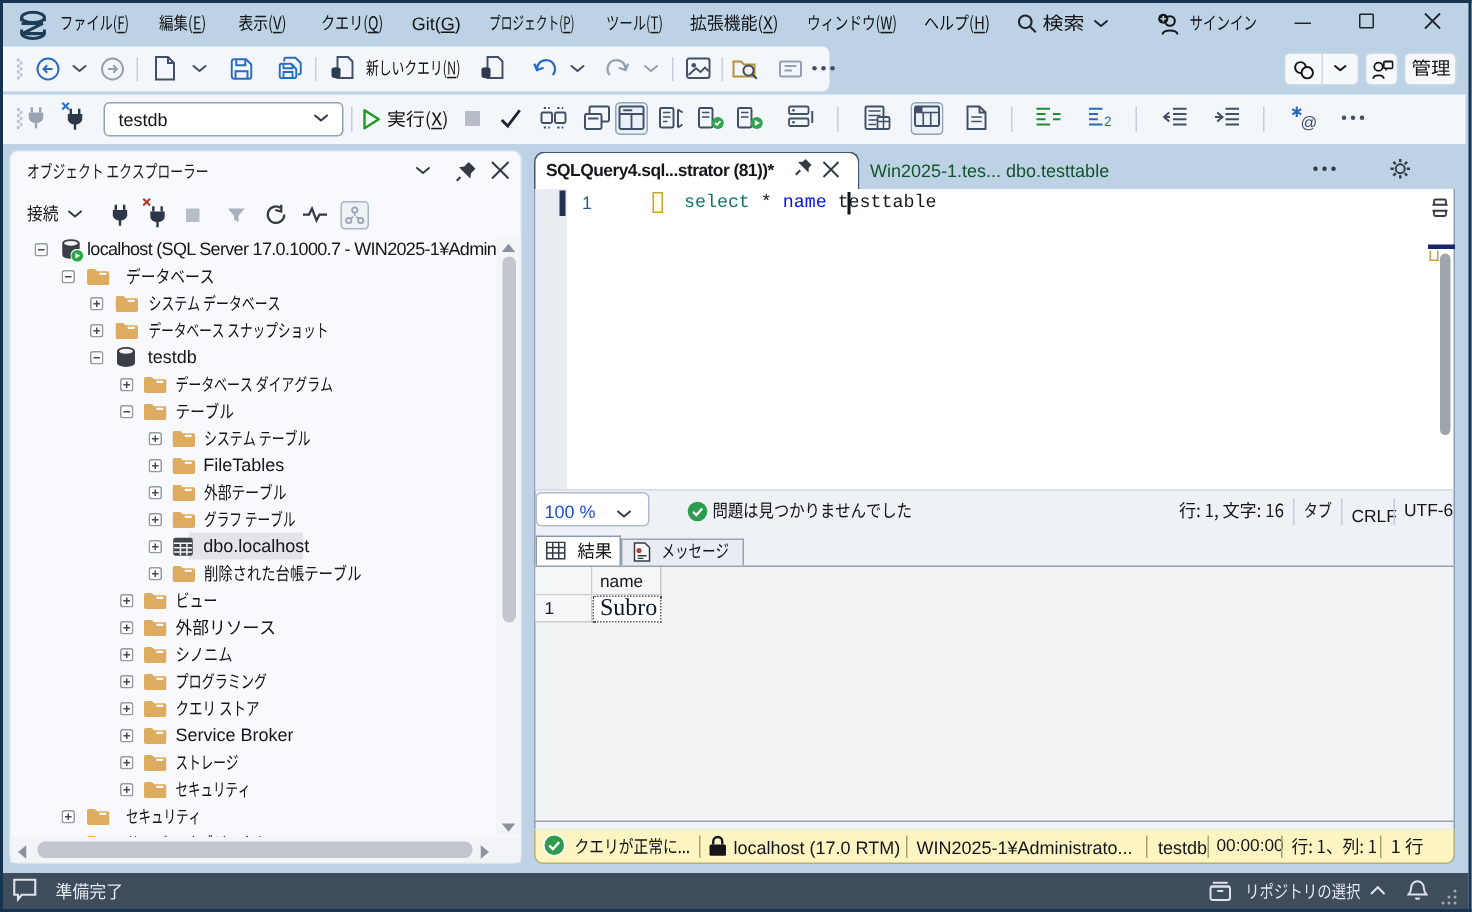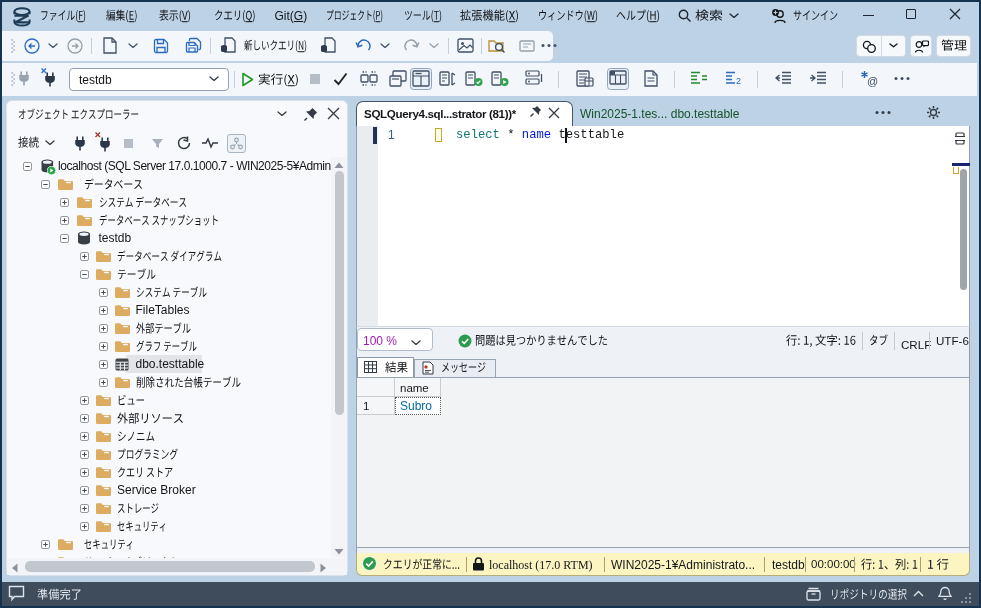--- a/index.html
+++ b/index.html
@@ -443,21 +443,21 @@
     </svg>
     <svg style="position:absolute;left:33px;top:3px;" width="15" height="15" viewBox="0 0 15 15">
       <path d="M1.5 3 V11 A5.8 2.5 0 0 0 13.1 11 V3" fill="#3a3f46"></path>
       <ellipse cx="7.3" cy="3" rx="5.8" ry="2.5" fill="#3a3f46"></ellipse>
       <ellipse cx="7.3" cy="3.2" rx="4.4" ry="1.6" fill="#f2f4f7"></ellipse>
     </svg>
     <svg style="position:absolute;left:40px;top:10px;" width="9" height="9" viewBox="0 0 9 9">
       <circle cx="4.5" cy="4.5" r="4.3" fill="#28a745" stroke="#f7f9fc" stroke-width="0.8"></circle>
       <path d="M3.3 2.6 L6.4 4.5 L3.3 6.4 Z" fill="#fff"></path>
     </svg>
-    <div style="position:absolute;left:51px;top:2.3px;font-family:Liberation Sans,sans-serif;font-size:12px;color:#14161a;font-weight:normal;white-space:pre;line-height:16px;letter-spacing:-0.45px;">localhost (SQL Server 17.0.1000.7 - WIN2025-5¥Admin</div>
+    <div style="position:absolute;left:51px;top:2.3px;font-family:Liberation Sans,sans-serif;font-size:12px;color:#14161a;font-weight:normal;white-space:pre;line-height:16px;letter-spacing:-0.45px;">localhost (SQL Server 17.0.1000.7 - WIN2025-1¥Admin</div>
     <svg style="position:absolute;left:33.5px;top:23.5px;" width="9" height="9" viewBox="0 0 9 9">
       <rect x="0.5" y="0.5" width="8" height="8" rx="1.5" fill="#fdfdfe" stroke="#949aa4"></rect>
       <g stroke="#444b55" stroke-width="1">
         <path d="M2.3 4.5 h4.4"></path>
       </g>
     </svg>
     <svg style="position:absolute;left:51px;top:22.5px;" width="15" height="11" viewBox="0 0 15 11">
       <path d="M0 1.5 A1.2 1.2 0 0 1 1.2 0.3 H5.2 L6.8 1.9 H13.8 A1.2 1.2 0 0 1 15 3.1 V9.8 A1.2 1.2 0 0 1 13.8 11 H1.2 A1.2 1.2 0 0 1 0 9.8 Z" fill="#ddac61"></path>
       <rect x="8" y="2.8" width="5" height="1.5" rx="0.75" fill="#f7f9fc"></rect>
     </svg>
@@ -601,21 +601,21 @@
       <g stroke="#444b55" stroke-width="1">
         <path d="M2.3 4.5 h4.4 M4.5 2.3 v4.4"></path>
       </g>
     </svg>
     <svg style="position:absolute;left:108px;top:201.5px;" width="14" height="13" viewBox="0 0 14 13">
       <rect x="0.5" y="0.5" width="13" height="12" rx="1.5" fill="#41464d"></rect>
       <g stroke="#f7f9fc" stroke-width="1">
         <path d="M1 4.2 h12 M1 7.1 h12 M1 10 h12 M5.3 4.2 v8 M9.6 4.2 v8"></path>
       </g>
     </svg>
-    <div style="position:absolute;left:128.5px;top:200.3px;font-family:Liberation Sans,sans-serif;font-size:12px;color:#14161a;font-weight:normal;white-space:pre;line-height:16px;">dbo.testtable</div>
+    <div style="position:absolute;left:128.5px;top:200.3px;font-family:Liberation Sans,sans-serif;font-size:12px;color:#14161a;font-weight:normal;white-space:pre;line-height:16px;">dbo.localhost</div>
     <svg style="position:absolute;left:92.0px;top:221.5px;" width="9" height="9" viewBox="0 0 9 9">
       <rect x="0.5" y="0.5" width="8" height="8" rx="1.5" fill="#fdfdfe" stroke="#949aa4"></rect>
       <g stroke="#444b55" stroke-width="1">
         <path d="M2.3 4.5 h4.4 M4.5 2.3 v4.4"></path>
       </g>
     </svg>
     <svg style="position:absolute;left:108px;top:220.5px;" width="15" height="11" viewBox="0 0 15 11">
       <path d="M0 1.5 A1.2 1.2 0 0 1 1.2 0.3 H5.2 L6.8 1.9 H13.8 A1.2 1.2 0 0 1 15 3.1 V9.8 A1.2 1.2 0 0 1 13.8 11 H1.2 A1.2 1.2 0 0 1 0 9.8 Z" fill="#ddac61"></path>
       <rect x="8" y="2.8" width="5" height="1.5" rx="0.75" fill="#f7f9fc"></rect>
     </svg>
@@ -817,21 +817,21 @@
 <div style="position:absolute;left:565px;top:128px;width:1.5px;height:15px;background:#101418;"></div>
 <svg style="position:absolute;left:952px;top:130px;" width="16" height="17" viewBox="0 0 16 17">
     <path d="M3 6.5 h10 M3 10.5 h10" stroke="#333a44" stroke-width="1.2"></path>
 <path d="M4 6.5 v-2.5 a1 1 0 0 1 1 -1 h6 a1 1 0 0 1 1 1 v2.5 M4 10.5 v2.5 a1 1 0 0 0 1 1 h6 a1 1 0 0 0 1 -1 v-2.5" fill="none" stroke="#333a44" stroke-width="1.2"></path>
   </svg>
 <div style="position:absolute;left:952px;top:163px;width:18px;height:2.5px;background:#18246d;"></div>
 <div style="position:absolute;left:953px;top:167px;width:6px;height:7px;border:1.5px solid #c9a52e;border-top:none;"></div>
 <div style="position:absolute;left:959.5px;top:169px;width:7.5px;height:121px;background:#a0a4ab;border-radius:3.5px;"></div>
 <div style="position:absolute;left:356px;top:326px;width:614px;height:30px;background:#eef2f7;border-left:1px solid #8ca0b6;border-right:1px solid #8ca0b6;border-top:1px solid #d4dbe4;"></div>
 <div style="position:absolute;left:357px;top:328px;width:76px;height:23px;background:#fff;border:1px solid #b0bcc9;border-radius:4px;"></div>
-<div style="position:absolute;left:363px;top:332.8px;font-family:Liberation Sans,sans-serif;font-size:12px;color:#a21caf;font-weight:normal;white-space:pre;line-height:16px;">100 %</div>
+<div style="position:absolute;left:363px;top:332.8px;font-family:Liberation Sans,sans-serif;font-size:12px;color:#1d4ed8;font-weight:normal;white-space:pre;line-height:16px;">100 %</div>
 <svg style="position:absolute;left:411px;top:340px;" width="10" height="7" viewBox="0 0 10 7">
     <path d="M1 1 L5.0 4.4 L9 1" stroke="#333a44" stroke-width="1.3" fill="none" stroke-linecap="round" stroke-linejoin="round"></path>
   </svg>
 <svg style="position:absolute;left:458px;top:334px;" width="14" height="14" viewBox="0 0 14 14">
     <circle cx="7" cy="7" r="6.5" fill="#2e9b4e"></circle>
     <path d="M4 7.2 L6.2 9.4 L10.2 5" stroke="#fff" stroke-width="1.5" fill="none"></path>
   </svg>
 <svg style="position:absolute;left:475px;top:332.3px;overflow:visible" width="135" height="17">
     <g transform="translate(0,12.72) scale(0.8526,1)">
       <path d="M3.7 -4.3V-0H4.5V-0.7H8.2V-4.3ZM4.5 -3.5H7.4V-1.5H4.5ZM4.6 -7.2V-6.1H2V-7.2ZM4.6 -7.8H2V-8.8H4.6ZM10.1 -7.2V-6H7.4V-7.2ZM10.1 -7.8H7.4V-8.8H10.1ZM10.5 -9.6H6.5V-5.3H10.1V-0.3C10.1 -0 10 0 9.8 0C9.5 0 8.7 0.1 7.9 0C8.1 0.3 8.2 0.7 8.3 1C9.3 1 10 0.9 10.4 0.8C10.8 0.6 11 0.3 11 -0.3V-9.6ZM1.1 -9.6V1H2V-5.3H5.4V-9.6Z M14.1 -7.4H16.4V-6.5H14.1ZM14.1 -8.9H16.4V-8H14.1ZM13.3 -9.6V-5.8H17.3V-9.6ZM19.2 -5.7H22V-4.8H19.2ZM19.2 -4.2H22V-3.2H19.2ZM19.2 -7.2H22V-6.3H19.2ZM19.3 -2.4C18.9 -1.8 18.1 -1.3 17.4 -0.9C17.5 -0.8 17.8 -0.5 18 -0.4C18.7 -0.8 19.6 -1.5 20.1 -2.1ZM21 -2C21.7 -1.6 22.5 -0.9 22.9 -0.4L23.5 -0.8C23.1 -1.3 22.3 -2 21.6 -2.4ZM13.4 -3.6C13.3 -2.1 13.1 -0.5 12.4 0.4C12.6 0.5 12.9 0.8 13 1C13.4 0.4 13.7 -0.3 13.9 -1.2C15 0.4 16.8 0.7 19.4 0.7H23.3C23.3 0.5 23.5 0.1 23.6 -0.1C22.9 -0 19.9 -0 19.4 -0C17.9 -0.1 16.7 -0.1 15.7 -0.5V-2.2H17.8V-2.9H15.7V-4.2H18V-4.9H12.6V-4.2H14.9V-1C14.6 -1.3 14.3 -1.7 14 -2.2C14.1 -2.6 14.1 -3.1 14.1 -3.6ZM18.3 -7.9V-2.6H22.9V-7.9H20.6L21 -8.8H23.4V-9.5H17.9V-8.8H20.1C20.1 -8.5 20 -8.2 19.9 -7.9Z M27.1 -9.2 26 -9.3C26 -9 26 -8.7 25.9 -8.4C25.8 -7.4 25.4 -5.1 25.4 -3.3C25.4 -1.7 25.6 -0.4 25.8 0.4L26.7 0.4C26.7 0.3 26.7 0.1 26.7 -0C26.6 -0.2 26.7 -0.4 26.7 -0.6C26.8 -1.2 27.3 -2.4 27.6 -3.2L27.1 -3.6C26.9 -3.1 26.6 -2.4 26.4 -1.8C26.3 -2.4 26.3 -2.9 26.3 -3.5C26.3 -4.9 26.6 -7.2 26.9 -8.4C26.9 -8.6 27 -9 27.1 -9.2ZM32.1 -2.2 32.1 -1.8C32.1 -1 31.8 -0.5 30.8 -0.5C30 -0.5 29.4 -0.8 29.4 -1.4C29.4 -2 30 -2.4 30.9 -2.4C31.3 -2.4 31.7 -2.3 32.1 -2.2ZM33 -9.2H31.9C31.9 -9 32 -8.7 32 -8.5V-7L30.8 -7C30.1 -7 29.5 -7 28.8 -7.1V-6.2C29.5 -6.1 30.1 -6.1 30.8 -6.1L32 -6.1C32 -5.1 32 -4 32.1 -3C31.7 -3.1 31.4 -3.2 31 -3.2C29.4 -3.2 28.5 -2.4 28.5 -1.3C28.5 -0.3 29.4 0.4 31 0.4C32.6 0.4 33.1 -0.6 33.1 -1.6V-1.8C33.7 -1.5 34.3 -1 34.9 -0.4L35.4 -1.2C34.8 -1.8 34 -2.4 33 -2.8C33 -3.8 32.9 -5 32.9 -6.2C33.6 -6.2 34.3 -6.3 35 -6.4V-7.3C34.3 -7.2 33.6 -7.1 32.9 -7.1C32.9 -7.6 32.9 -8.2 32.9 -8.5C32.9 -8.8 33 -9 33 -9.2Z M39.1 -6.9H44.9V-5.6H39.1ZM39.1 -4.9H44.9V-3.6H39.1ZM39.1 -8.9H44.9V-7.6H39.1ZM38.2 -9.7V-2.8H39.8C39.6 -1.3 39 -0.3 36.5 0.2C36.7 0.4 36.9 0.7 37 1C39.7 0.3 40.5 -0.9 40.8 -2.8H42.8V-0.4C42.8 0.6 43.1 0.9 44.2 0.9C44.4 0.9 45.9 0.9 46.2 0.9C47.2 0.9 47.4 0.4 47.5 -1.3C47.3 -1.4 46.9 -1.5 46.7 -1.7C46.7 -0.2 46.6 0 46.1 0C45.8 0 44.6 0 44.3 0C43.8 0 43.7 -0.1 43.7 -0.4V-2.8H45.8V-9.7Z M48.9 -6.3 49.3 -5.2C50.3 -5.6 53.3 -6.9 55.3 -6.9C56.9 -6.9 57.9 -5.9 57.9 -4.7C57.9 -2.2 55 -1.2 51.9 -1.2L52.3 -0.2C56 -0.4 58.9 -1.8 58.9 -4.6C58.9 -6.6 57.3 -7.8 55.3 -7.8C53.6 -7.8 51.2 -6.9 50.2 -6.6C49.7 -6.5 49.3 -6.3 48.9 -6.3Z M69.4 -8.1 68.5 -7.7C69.4 -6.7 70.3 -4.6 70.6 -3.3L71.6 -3.8C71.2 -4.9 70.1 -7.1 69.4 -8.1ZM60.9 -6.7 61 -5.7C61.3 -5.7 61.8 -5.8 62.1 -5.8L63.6 -6C63.2 -4.4 62.3 -1.7 61.1 -0L62.1 0.4C63.3 -1.7 64.2 -4.4 64.6 -6.1C65.1 -6.1 65.6 -6.2 65.9 -6.2C66.7 -6.2 67.2 -6 67.2 -4.9C67.2 -3.6 67 -2 66.6 -1.2C66.4 -0.7 66 -0.6 65.6 -0.6C65.2 -0.6 64.6 -0.7 64.1 -0.8L64.2 0.2C64.6 0.3 65.2 0.3 65.7 0.3C66.4 0.3 67 0.1 67.4 -0.7C67.9 -1.7 68.1 -3.6 68.1 -5C68.1 -6.6 67.2 -7 66.2 -7C65.9 -7 65.4 -7 64.8 -6.9L65.1 -8.7C65.2 -8.9 65.2 -9.1 65.3 -9.4L64.1 -9.5C64.1 -8.7 64 -7.7 63.8 -6.9C63.1 -6.8 62.4 -6.7 62 -6.7C61.6 -6.7 61.3 -6.7 60.9 -6.7Z M76.1 -9.5 75 -9.5C75 -9.2 75 -8.8 74.9 -8.5C74.8 -7.5 74.5 -5.7 74.5 -4.6C74.5 -3.8 74.6 -3.1 74.7 -2.7L75.6 -2.8C75.5 -3.4 75.5 -3.8 75.6 -4.2C75.7 -5.8 77.1 -8 78.6 -8C79.9 -8 80.5 -6.6 80.5 -4.7C80.5 -1.7 78.5 -0.6 75.9 -0.3L76.4 0.6C79.4 0.1 81.5 -1.4 81.5 -4.7C81.5 -7.3 80.4 -8.9 78.8 -8.9C77.2 -8.9 76 -7.4 75.5 -6.1C75.6 -7 75.8 -8.6 76.1 -9.5Z M90 -2.1 90 -1.3C90 -0.5 89.4 -0.3 88.7 -0.3C87.6 -0.3 87.1 -0.7 87.1 -1.3C87.1 -1.8 87.7 -2.3 88.8 -2.3C89.2 -2.3 89.6 -2.2 90 -2.1ZM86.2 -5.7 86.2 -4.8C87.1 -4.7 88.4 -4.6 89.2 -4.6H89.9L90 -3C89.6 -3 89.3 -3 89 -3C87.2 -3 86.2 -2.3 86.2 -1.2C86.2 -0.1 87.1 0.6 88.8 0.6C90.4 0.6 91 -0.3 91 -1.1L90.9 -1.9C92.1 -1.4 93.1 -0.7 93.8 -0.1L94.4 -0.9C93.7 -1.5 92.5 -2.4 90.9 -2.8L90.8 -4.6C91.9 -4.7 93 -4.8 94.1 -4.9L94.1 -5.8C93 -5.6 92 -5.5 90.8 -5.5V-5.6V-7.2C91.9 -7.2 93.1 -7.3 94 -7.4L94 -8.3C93 -8.1 91.9 -8 90.8 -8L90.8 -8.7C90.8 -9.1 90.8 -9.3 90.9 -9.5H89.9C89.9 -9.4 89.9 -9 89.9 -8.8V-8H89.4C88.5 -8 87.1 -8.1 86.3 -8.2L86.3 -7.3C87 -7.2 88.5 -7.1 89.4 -7.1H89.9V-5.6V-5.4H89.2C88.5 -5.4 87.1 -5.5 86.2 -5.7Z M96.5 -6 96.6 -5C97 -5.1 97.5 -5.1 97.9 -5.2L99.1 -5.3C99.1 -4.1 99.1 -2.9 99.2 -2.3C99.2 -0.4 99.5 0.2 102.3 0.2C103.5 0.2 104.9 0.1 105.7 0L105.8 -1C105 -0.9 103.5 -0.7 102.2 -0.7C100.1 -0.7 100.1 -1.2 100.1 -2.5C100.1 -2.9 100.1 -4.2 100.1 -5.4C101.3 -5.5 102.7 -5.7 103.9 -5.8C103.9 -5 103.8 -4.2 103.8 -3.8C103.7 -3.5 103.6 -3.5 103.3 -3.5C103 -3.5 102.5 -3.6 102.1 -3.6L102.1 -2.8C102.4 -2.8 103.2 -2.7 103.7 -2.7C104.2 -2.7 104.5 -2.8 104.6 -3.3C104.7 -3.9 104.7 -5 104.8 -5.8C105.3 -5.9 105.8 -5.9 106.1 -5.9C106.4 -5.9 106.9 -5.9 107.1 -5.9V-6.9C106.8 -6.8 106.4 -6.8 106.1 -6.8L104.8 -6.7L104.8 -8.4C104.8 -8.6 104.8 -9 104.9 -9.3H103.9C103.9 -9 103.9 -8.6 103.9 -8.4V-6.6C102.6 -6.5 101.2 -6.4 100.1 -6.3L100.1 -7.9C100.1 -8.3 100.1 -8.6 100.1 -8.9H99.1C99.1 -8.5 99.2 -8.2 99.2 -7.9L99.1 -6.2L97.8 -6.1C97.4 -6 96.9 -6 96.5 -6Z M114.6 -8.9 113.5 -9.3C113.4 -9 113.2 -8.7 113.1 -8.4C112.4 -7.2 109.8 -2.3 108.9 0.1L109.9 0.5C110.1 -0.1 110.6 -1.6 111 -2.3C111.4 -3.2 112.3 -4.2 113.3 -4.2C113.9 -4.2 114.2 -3.9 114.2 -3.4C114.2 -2.7 114.2 -1.8 114.2 -1.1C114.3 -0.4 114.7 0.4 116 0.4C117.7 0.4 118.7 -0.9 119.4 -2.8L118.6 -3.5C118.3 -2.2 117.5 -0.6 116.1 -0.6C115.6 -0.6 115.2 -0.8 115.2 -1.4C115.1 -2 115.1 -2.9 115.1 -3.6C115.1 -4.6 114.5 -5.1 113.7 -5.1C113.1 -5.1 112.5 -4.9 111.9 -4.3C112.5 -5.5 113.7 -7.5 114.2 -8.3C114.3 -8.5 114.5 -8.8 114.6 -8.9Z M120.9 -7.9 121.1 -6.9C122.4 -7.1 125.4 -7.4 126.7 -7.6C125.6 -6.9 124.5 -5.4 124.5 -3.5C124.5 -0.8 127 0.4 129.2 0.4L129.6 -0.6C127.6 -0.6 125.4 -1.4 125.4 -3.7C125.4 -5.1 126.5 -7 128.2 -7.5C128.8 -7.7 129.8 -7.7 130.5 -7.7V-8.7C129.7 -8.6 128.6 -8.6 127.3 -8.4C125.1 -8.3 122.8 -8 122 -8C121.8 -7.9 121.4 -7.9 120.9 -7.9ZM128.8 -6.2 128.2 -6C128.5 -5.5 128.9 -4.8 129.2 -4.3L129.8 -4.6C129.5 -5.1 129.1 -5.8 128.8 -6.2ZM130.1 -6.7 129.5 -6.5C129.9 -6 130.2 -5.4 130.5 -4.8L131.1 -5.1C130.9 -5.6 130.4 -6.3 130.1 -6.7Z M136.1 -9.3 134.9 -9.4C134.9 -9 135 -8.6 135 -8.1C135 -6.9 134.8 -3.8 134.8 -2.1C134.8 -0.1 136 0.6 137.8 0.6C140.4 0.6 141.9 -0.9 142.8 -2L142.1 -2.9C141.2 -1.6 140 -0.4 137.8 -0.4C136.7 -0.4 135.8 -0.8 135.8 -2.2C135.8 -3.9 135.9 -6.8 136 -8.1C136 -8.5 136 -9 136.1 -9.3Z M150.4 -5.8V-4.9C151.2 -5 151.9 -5 152.7 -5C153.4 -5 154.1 -5 154.7 -4.9L154.7 -5.8C154.1 -5.9 153.3 -5.9 152.6 -5.9C151.9 -5.9 151.1 -5.8 150.4 -5.8ZM150.7 -2.9 149.8 -3C149.7 -2.4 149.6 -2 149.6 -1.5C149.6 -0.3 150.6 0.2 152.5 0.2C153.4 0.2 154.2 0.2 154.9 0.1L154.9 -0.9C154.2 -0.8 153.3 -0.7 152.6 -0.7C150.8 -0.7 150.5 -1.2 150.5 -1.8C150.5 -2.1 150.6 -2.5 150.7 -2.9ZM146.7 -7.4C146.2 -7.4 145.8 -7.5 145.2 -7.5L145.2 -6.6C145.7 -6.6 146.1 -6.5 146.6 -6.5C147 -6.5 147.3 -6.6 147.7 -6.6C147.6 -6.1 147.5 -5.7 147.4 -5.3C147 -3.6 146.1 -1.2 145.4 0.1L146.5 0.4C147.1 -0.9 147.9 -3.4 148.3 -5.1C148.5 -5.6 148.6 -6.1 148.7 -6.7C149.6 -6.8 150.4 -6.9 151.2 -7.1V-8C150.5 -7.8 149.7 -7.7 148.9 -7.6L149.1 -8.5C149.1 -8.7 149.2 -9.2 149.3 -9.4L148.2 -9.5C148.2 -9.3 148.2 -8.9 148.1 -8.5C148.1 -8.3 148 -7.9 147.9 -7.5C147.5 -7.5 147 -7.4 146.7 -7.4Z" fill="#14161a"></path>
@@ -875,37 +875,37 @@
     </g>
   </svg>
 <div style="position:absolute;left:356px;top:377px;width:614px;height:171px;background:#f2f3f5;border:1px solid #95a3b4;"></div>
 <div style="position:absolute;left:356px;top:548px;width:614px;height:5px;background:#eef2f7;border-left:1px solid #8ca0b6;border-right:1px solid #8ca0b6;"></div>
 <div style="position:absolute;left:357px;top:378px;width:38px;height:19px;background:#f5f6f8;border-right:1px solid #ccc;border-bottom:1px solid #ccc;"></div>
 <div style="position:absolute;left:395px;top:378px;width:46px;height:19px;background:#f5f6f8;border-right:1px solid #ccc;border-bottom:1px solid #ccc;"></div>
 <div style="position:absolute;left:400px;top:380.8px;font-family:Liberation Sans,sans-serif;font-size:11.5px;color:#14161a;font-weight:normal;white-space:pre;line-height:15px;">name</div>
 <div style="position:absolute;left:357px;top:397px;width:38px;height:18px;background:#f5f6f8;border-right:1px solid #ccc;border-bottom:1px solid #ccc;"></div>
 <div style="position:absolute;left:363px;top:398.8px;font-family:Liberation Sans,sans-serif;font-size:11.5px;color:#14161a;font-weight:normal;white-space:pre;line-height:15px;">1</div>
 <div style="position:absolute;left:395px;top:397px;width:46px;height:18px;background:#fff;border:1px dotted #5a5a5a;"></div>
-<div style="position:absolute;left:400px;top:398.3px;font-family:Liberation Sans, sans-serif;font-size:12px;color:#0369a1;font-weight:normal;white-space:pre;line-height:16px;">Subro</div>
+<div style="position:absolute;left:400px;top:398.3px;font-family:Liberation Serif, serif;font-size:16px;color:#0f172a;font-weight:normal;white-space:pre;line-height:16px;">Subro</div>
 <div style="position:absolute;left:356px;top:553px;width:614px;height:23px;background:#fcf5c2;border-radius:0 0 6px 6px;border:1px solid #b5ad7a;border-top:none;"></div>
 <svg style="position:absolute;left:362px;top:556px;" width="15" height="15" viewBox="0 0 15 15">
     <circle cx="7.5" cy="7.5" r="7" fill="#2e9b4e" stroke="#fff" stroke-width="1"></circle>
     <path d="M4.2 7.7 L6.6 10 L10.8 5.4" stroke="#fff" stroke-width="1.6" fill="none"></path>
   </svg>
 <svg style="position:absolute;left:383px;top:556.3px;overflow:visible" width="79" height="17">
     <g transform="translate(0,12.72) scale(0.8191,1)">
       <path d="M6.4 -9.3 5.3 -9.7C5.3 -9.4 5.1 -8.9 5 -8.7C4.4 -7.7 3.3 -5.9 1.2 -4.7L2 -4.1C3.3 -4.9 4.3 -6 5.1 -7H9.1C8.9 -5.9 8.1 -4.4 7.2 -3.3C6.1 -2 4.6 -0.9 2.4 -0.3L3.3 0.5C5.5 -0.3 7 -1.4 8.1 -2.7C9.1 -4 9.9 -5.7 10.2 -6.9C10.2 -7.1 10.4 -7.3 10.5 -7.5L9.7 -8C9.5 -7.9 9.2 -7.9 8.9 -7.9H5.6L5.9 -8.4C6 -8.6 6.2 -9 6.4 -9.3Z M13 -1.6V-0.5C13.4 -0.5 13.7 -0.5 14.1 -0.5H22C22.2 -0.5 22.7 -0.5 23 -0.5V-1.6C22.7 -1.5 22.4 -1.5 22 -1.5H18.5V-7H21.3C21.7 -7 22.1 -7 22.4 -7V-8C22.1 -8 21.7 -8 21.3 -8H14.7C14.5 -8 14.1 -8 13.7 -8V-7C14 -7 14.5 -7 14.7 -7H17.4V-1.5H14.1C13.7 -1.5 13.4 -1.5 13 -1.6Z M33.3 -9.1H32.2C32.2 -8.8 32.2 -8.5 32.2 -8.1C32.2 -7.6 32.2 -6.6 32.2 -6.2C32.2 -3.9 32.1 -2.9 31.2 -1.9C30.5 -1.1 29.5 -0.6 28.4 -0.3L29.2 0.5C30 0.2 31.2 -0.3 32 -1.3C32.9 -2.3 33.3 -3.2 33.3 -6.1C33.3 -6.6 33.3 -7.6 33.3 -8.1C33.3 -8.5 33.3 -8.8 33.3 -9.1ZM27.7 -9H26.7C26.7 -8.8 26.7 -8.4 26.7 -8.1C26.7 -7.8 26.7 -4.7 26.7 -4.2C26.7 -3.8 26.7 -3.4 26.6 -3.2H27.7C27.7 -3.4 27.7 -3.8 27.7 -4.1C27.7 -4.6 27.7 -7.8 27.7 -8.1C27.7 -8.4 27.7 -8.8 27.7 -9Z M45.2 -7.9 44.3 -7.5C45.2 -6.6 46.1 -4.5 46.5 -3.2L47.4 -3.7C47 -4.8 46 -7 45.2 -7.9ZM45.4 -9.7 44.7 -9.4C45 -9 45.4 -8.2 45.7 -7.7L46.3 -8C46.1 -8.5 45.7 -9.3 45.4 -9.7ZM46.7 -10.2 46 -9.9C46.4 -9.4 46.8 -8.7 47 -8.2L47.7 -8.5C47.5 -9 47 -9.7 46.7 -10.2ZM36.8 -6.7 36.9 -5.7C37.2 -5.7 37.7 -5.8 38 -5.8L39.5 -6C39.1 -4.3 38.2 -1.6 36.9 0L37.9 0.4C39.2 -1.6 40 -4.3 40.5 -6C41 -6.1 41.4 -6.1 41.7 -6.1C42.5 -6.1 43 -5.9 43 -4.8C43 -3.5 42.8 -2 42.4 -1.2C42.2 -0.6 41.8 -0.5 41.4 -0.5C41.1 -0.5 40.4 -0.6 39.9 -0.8L40.1 0.2C40.5 0.3 41 0.4 41.5 0.4C42.3 0.4 42.9 0.2 43.2 -0.6C43.7 -1.6 43.9 -3.5 43.9 -4.9C43.9 -6.6 43.1 -7 42 -7C41.7 -7 41.2 -6.9 40.6 -6.9L41 -8.6C41 -8.8 41 -9.1 41.1 -9.3L40 -9.4C40 -8.6 39.9 -7.7 39.7 -6.8C38.9 -6.8 38.2 -6.7 37.8 -6.7C37.5 -6.7 37.2 -6.7 36.8 -6.7Z M50.3 -6.1V-0.5H48.6V0.4H59.4V-0.5H54.8V-4.2H58.5V-5.1H54.8V-8.3H59V-9.2H49.1V-8.3H53.8V-0.5H51.2V-6.1Z M63.8 -5.9H68.3V-4.7H63.8ZM61.8 -3V0.4H62.7V-2.2H65.7V1H66.6V-2.2H69.4V-0.5C69.4 -0.4 69.4 -0.3 69.2 -0.3C69 -0.3 68.3 -0.3 67.6 -0.3C67.7 -0.1 67.9 0.2 67.9 0.5C68.9 0.5 69.5 0.5 69.9 0.3C70.2 0.2 70.3 -0 70.3 -0.5V-3H66.6V-4H69.2V-6.6H62.9V-4H65.7V-3ZM62 -9.6C62.4 -9.2 62.8 -8.6 63 -8.2H61V-5.6H61.9V-7.4H70.2V-5.6H71.1V-8.2H66.5V-10.1H65.6V-8.2H63.1L63.8 -8.6C63.6 -9 63.2 -9.5 62.8 -10ZM69.2 -10C68.9 -9.6 68.5 -8.9 68.1 -8.5L68.9 -8.2C69.2 -8.6 69.7 -9.1 70.1 -9.7Z M77.5 -8.1V-7.1C78.8 -7 81.1 -7 82.4 -7.1V-8.1C81.2 -7.9 78.8 -7.9 77.5 -8.1ZM77.9 -3.2 77.1 -3.3C76.9 -2.7 76.9 -2.3 76.9 -1.9C76.9 -0.8 77.8 -0.1 79.8 -0.1C81 -0.1 82 -0.2 82.8 -0.3L82.8 -1.3C81.8 -1.1 80.9 -1 79.8 -1C78.2 -1 77.8 -1.6 77.8 -2.1C77.8 -2.4 77.8 -2.8 77.9 -3.2ZM75.2 -9 74.1 -9.1C74.1 -8.9 74.1 -8.5 74 -8.3C73.9 -7.3 73.5 -5.2 73.5 -3.5C73.5 -1.8 73.7 -0.5 73.9 0.4L74.8 0.3C74.8 0.2 74.8 0 74.8 -0.1C74.7 -0.2 74.8 -0.4 74.8 -0.6C74.9 -1.2 75.4 -2.5 75.7 -3.3L75.2 -3.7C75 -3.2 74.7 -2.5 74.5 -1.9C74.4 -2.5 74.4 -3 74.4 -3.6C74.4 -5 74.7 -7.1 75 -8.2C75 -8.4 75.1 -8.8 75.2 -9Z M85.7 0.2C86.1 0.2 86.5 -0.2 86.5 -0.7C86.5 -1.2 86.1 -1.5 85.7 -1.5C85.2 -1.5 84.9 -1.2 84.9 -0.7C84.9 -0.2 85.2 0.2 85.7 0.2Z M89 0.2C89.4 0.2 89.8 -0.2 89.8 -0.7C89.8 -1.2 89.4 -1.5 89 -1.5C88.6 -1.5 88.2 -1.2 88.2 -0.7C88.2 -0.2 88.6 0.2 89 0.2Z M92.3 0.2C92.8 0.2 93.1 -0.2 93.1 -0.7C93.1 -1.2 92.8 -1.5 92.3 -1.5C91.9 -1.5 91.5 -1.2 91.5 -0.7C91.5 -0.2 91.9 0.2 92.3 0.2Z" fill="#14161a"></path>
     </g>
   </svg>
 <div style="position:absolute;left:466px;top:557px;width:1px;height:15px;background:#a8a271;"></div>
 <svg style="position:absolute;left:472px;top:557px;" width="13" height="14" viewBox="0 0 13 14">
     <rect x="1" y="6" width="11" height="7.5" rx="1" fill="#14161a"></rect>
     <path d="M3.5 6 V4 a3 3 0 0 1 6 0 V6" fill="none" stroke="#14161a" stroke-width="1.6"></path>
   </svg>
-<div style="position:absolute;left:489px;top:556.8px;font-family:Liberation Serif, serif;font-size:12px;color:#14161a;font-weight:normal;white-space:pre;line-height:16px;">localhost (17.0 RTM)</div>
+<div style="position:absolute;left:489px;top:556.8px;font-family:Liberation Sans, sans-serif;font-size:12px;color:#14161a;font-weight:normal;white-space:pre;line-height:16px;">localhost (17.0 RTM)</div>
 <div style="position:absolute;left:604px;top:557px;width:1px;height:15px;background:#a8a271;"></div>
 <div style="position:absolute;left:611px;top:556.8px;font-family:Liberation Sans,sans-serif;font-size:12px;color:#14161a;font-weight:normal;white-space:pre;line-height:16px;">WIN2025-1¥Administrato...</div>
 <div style="position:absolute;left:764px;top:557px;width:1px;height:15px;background:#a8a271;"></div>
 <div style="position:absolute;left:772px;top:556.8px;font-family:Liberation Sans,sans-serif;font-size:12px;color:#14161a;font-weight:normal;white-space:pre;line-height:16px;">testdb</div>
 <div style="position:absolute;left:805px;top:557px;width:1px;height:15px;background:#a8a271;"></div>
 <div style="position:absolute;left:811px;top:557.3px;font-family:Liberation Sans,sans-serif;font-size:11.5px;color:#14161a;font-weight:normal;white-space:pre;line-height:15px;">00:00:00</div>
 <div style="position:absolute;left:854px;top:557px;width:1px;height:15px;background:#a8a271;"></div>
 <svg style="position:absolute;left:861px;top:556.3px;overflow:visible" width="59" height="17">
     <g transform="translate(0,12.72) scale(0.9288,1)">
       <path d="M5.2 -9.4V-8.5H11.1V-9.4ZM3.2 -10.1C2.6 -9.2 1.4 -8.1 0.4 -7.5C0.6 -7.3 0.8 -6.9 0.9 -6.7C2 -7.5 3.3 -8.7 4.1 -9.7ZM4.7 -6V-5.2H8.7V-0.2C8.7 -0 8.7 0 8.4 0.1C8.2 0.1 7.4 0.1 6.5 0C6.7 0.3 6.8 0.7 6.8 0.9C8 0.9 8.7 0.9 9.1 0.8C9.5 0.6 9.6 0.4 9.6 -0.2V-5.2H11.5V-6ZM3.7 -7.5C2.9 -6.1 1.5 -4.8 0.3 -3.9C0.5 -3.7 0.8 -3.3 0.9 -3.1C1.4 -3.5 1.8 -3.9 2.3 -4.4V1H3.2V-5.4C3.7 -6 4.2 -6.6 4.5 -7.2Z M13.7 -4.7C14.1 -4.7 14.5 -5 14.5 -5.5C14.5 -6 14.1 -6.4 13.7 -6.4C13.2 -6.4 12.9 -6 12.9 -5.5C12.9 -5 13.2 -4.7 13.7 -4.7ZM13.7 0.2C14.1 0.2 14.5 -0.2 14.5 -0.7C14.5 -1.2 14.1 -1.5 13.7 -1.5C13.2 -1.5 12.9 -1.2 12.9 -0.7C12.9 -0.2 13.2 0.2 13.7 0.2Z M19.1 0H23.9V-0.9H22.1V-8.8H21.3C20.8 -8.5 20.3 -8.3 19.5 -8.2V-7.5H21V-0.9H19.1Z M28 0.7 28.8 -0C28 -0.9 27 -2 26.1 -2.7L25.3 -2C26.2 -1.3 27.2 -0.3 28 0.7Z M43.8 -8.7V-2.1H44.7V-8.7ZM46.8 -9.9V-0.2C46.8 0 46.7 0.1 46.5 0.1C46.2 0.1 45.5 0.1 44.7 0.1C44.8 0.3 44.9 0.7 45 1C46.1 1 46.7 0.9 47.1 0.8C47.5 0.7 47.7 0.4 47.7 -0.2V-9.9ZM42 -6C41.8 -5.1 41.5 -4.2 41.1 -3.4C40.6 -3.9 39.7 -4.4 38.9 -4.9C39.2 -5.2 39.3 -5.6 39.5 -6ZM37.4 -9.5V-8.6H39.5C39.1 -6.9 38.2 -4.9 36.9 -3.7C37.1 -3.5 37.4 -3.2 37.6 -3.1C37.9 -3.4 38.2 -3.8 38.5 -4.2C39.3 -3.7 40.2 -3.1 40.7 -2.6C39.9 -1.3 38.9 -0.3 37.7 0.3C37.9 0.5 38.2 0.8 38.4 1C40.6 -0.3 42.3 -2.8 43 -6.7L42.4 -6.9L42.3 -6.8H39.9C40.1 -7.4 40.2 -8 40.4 -8.6H43.4V-9.5Z M50.4 -4.7C50.8 -4.7 51.1 -5 51.1 -5.5C51.1 -6 50.8 -6.4 50.4 -6.4C49.9 -6.4 49.6 -6 49.6 -5.5C49.6 -5 49.9 -4.7 50.4 -4.7ZM50.4 0.2C50.8 0.2 51.1 -0.2 51.1 -0.7C51.1 -1.2 50.8 -1.5 50.4 -1.5C49.9 -1.5 49.6 -1.2 49.6 -0.7C49.6 -0.2 49.9 0.2 50.4 0.2Z M55.8 0H60.6V-0.9H58.8V-8.8H58C57.5 -8.5 56.9 -8.3 56.2 -8.2V-7.5H57.7V-0.9H55.8Z" fill="#14161a"></path>

